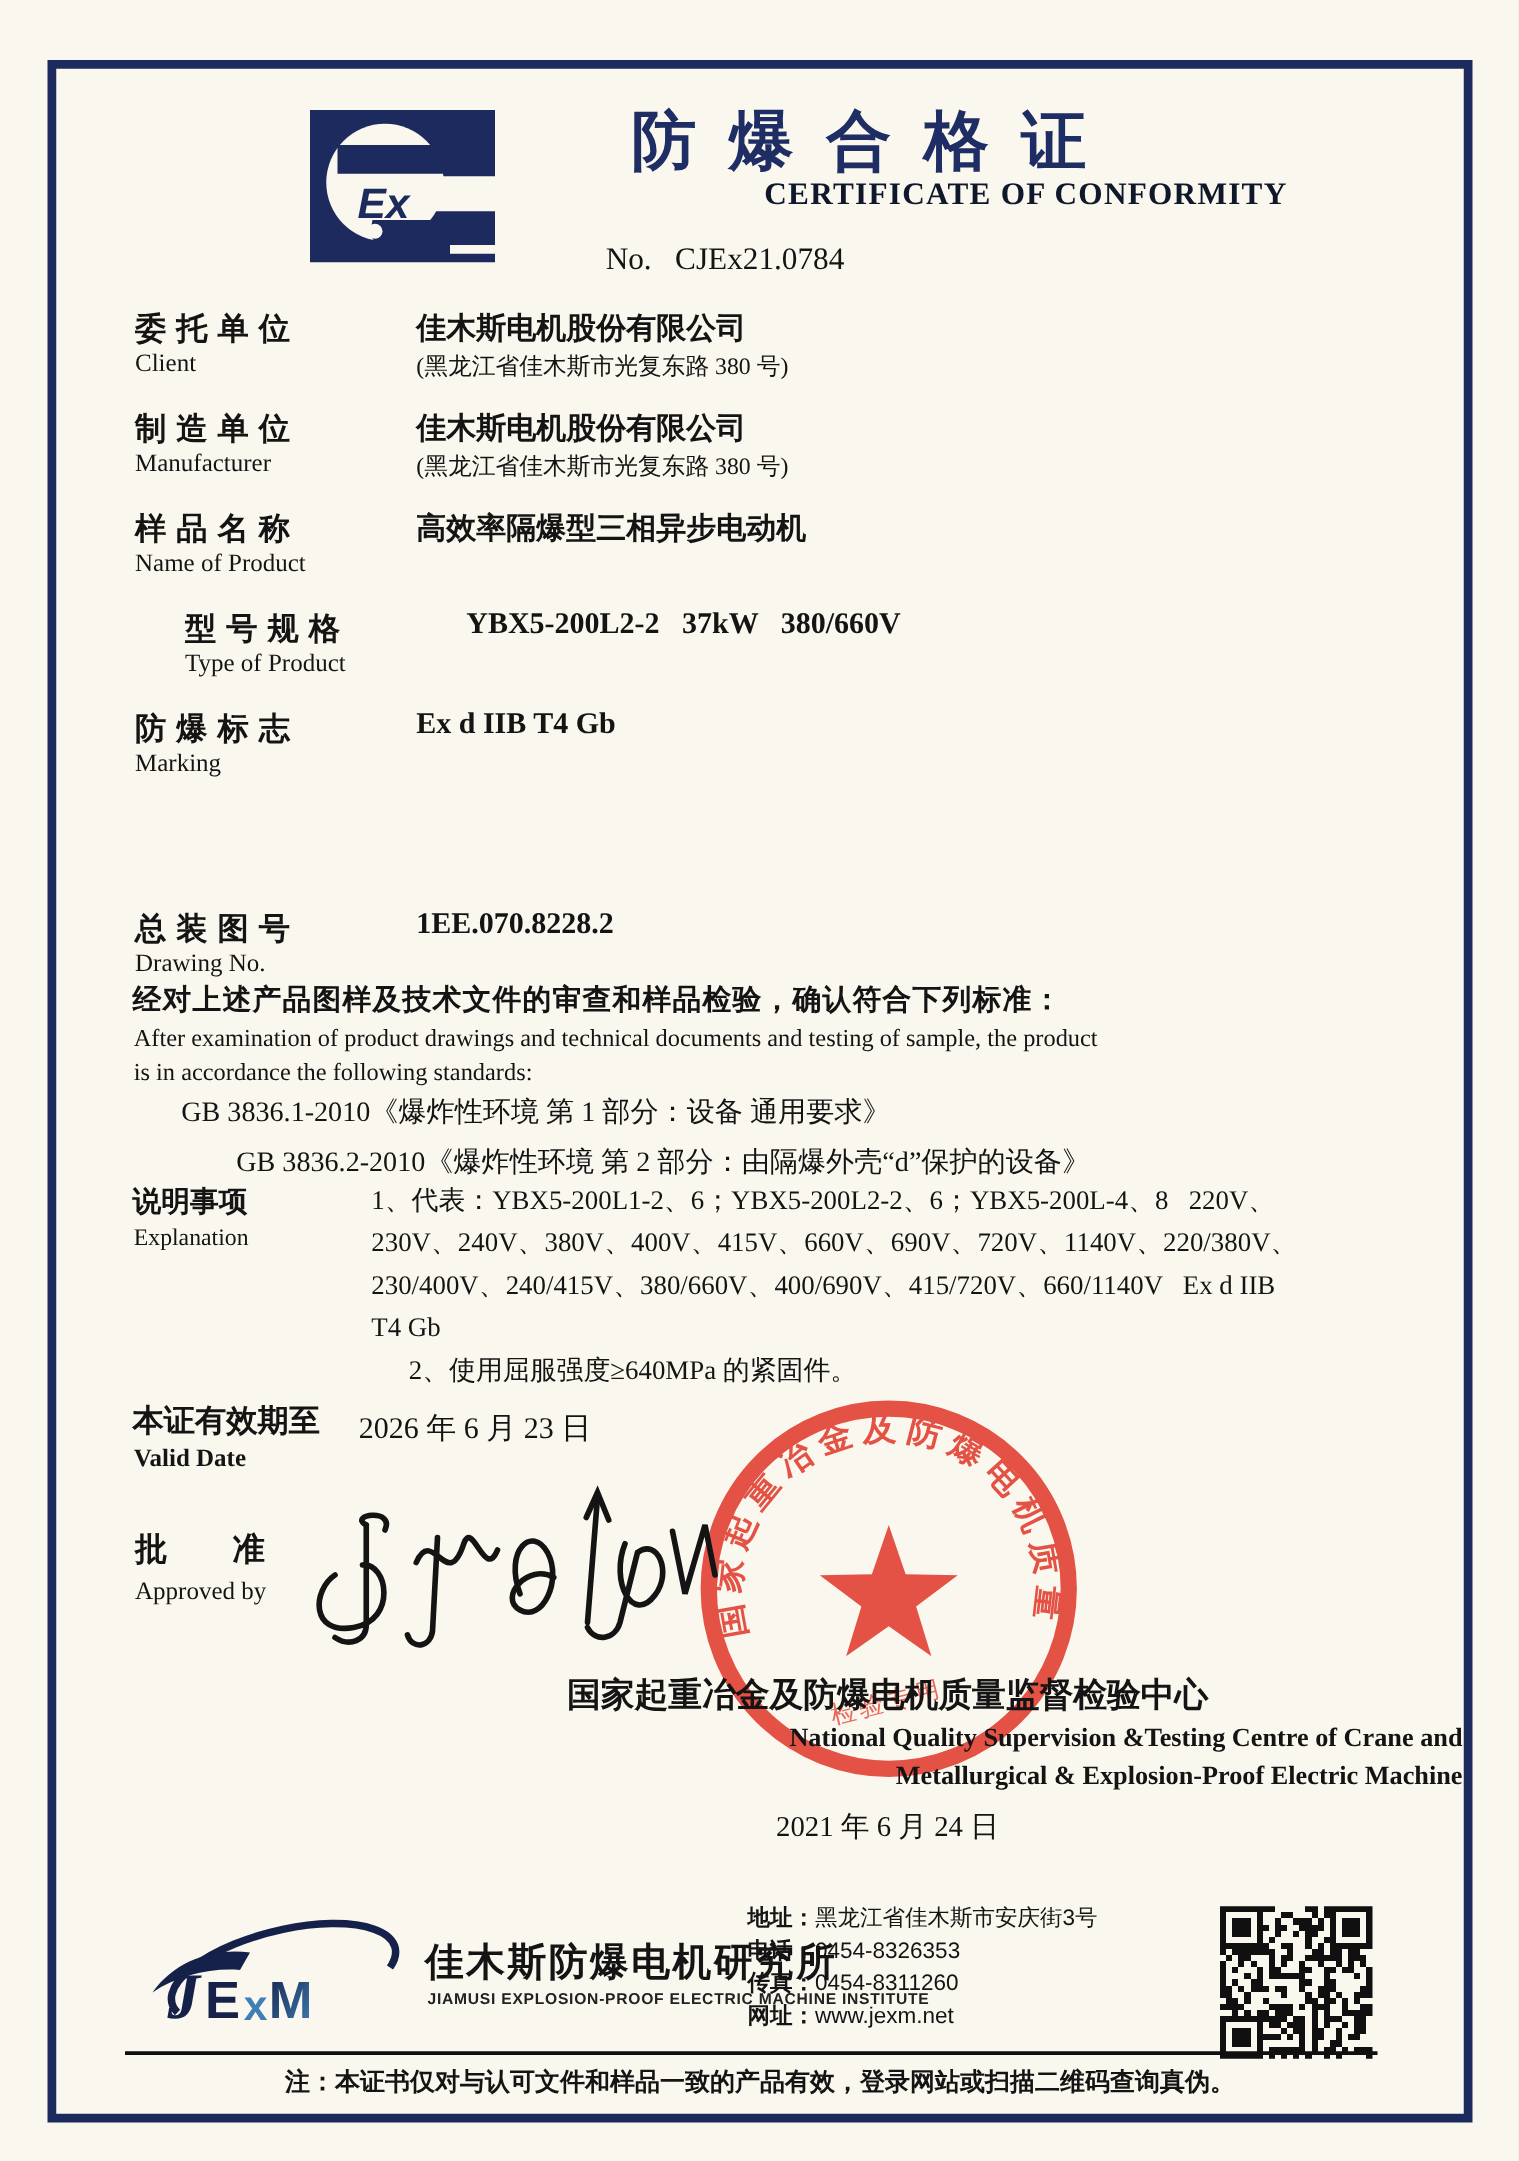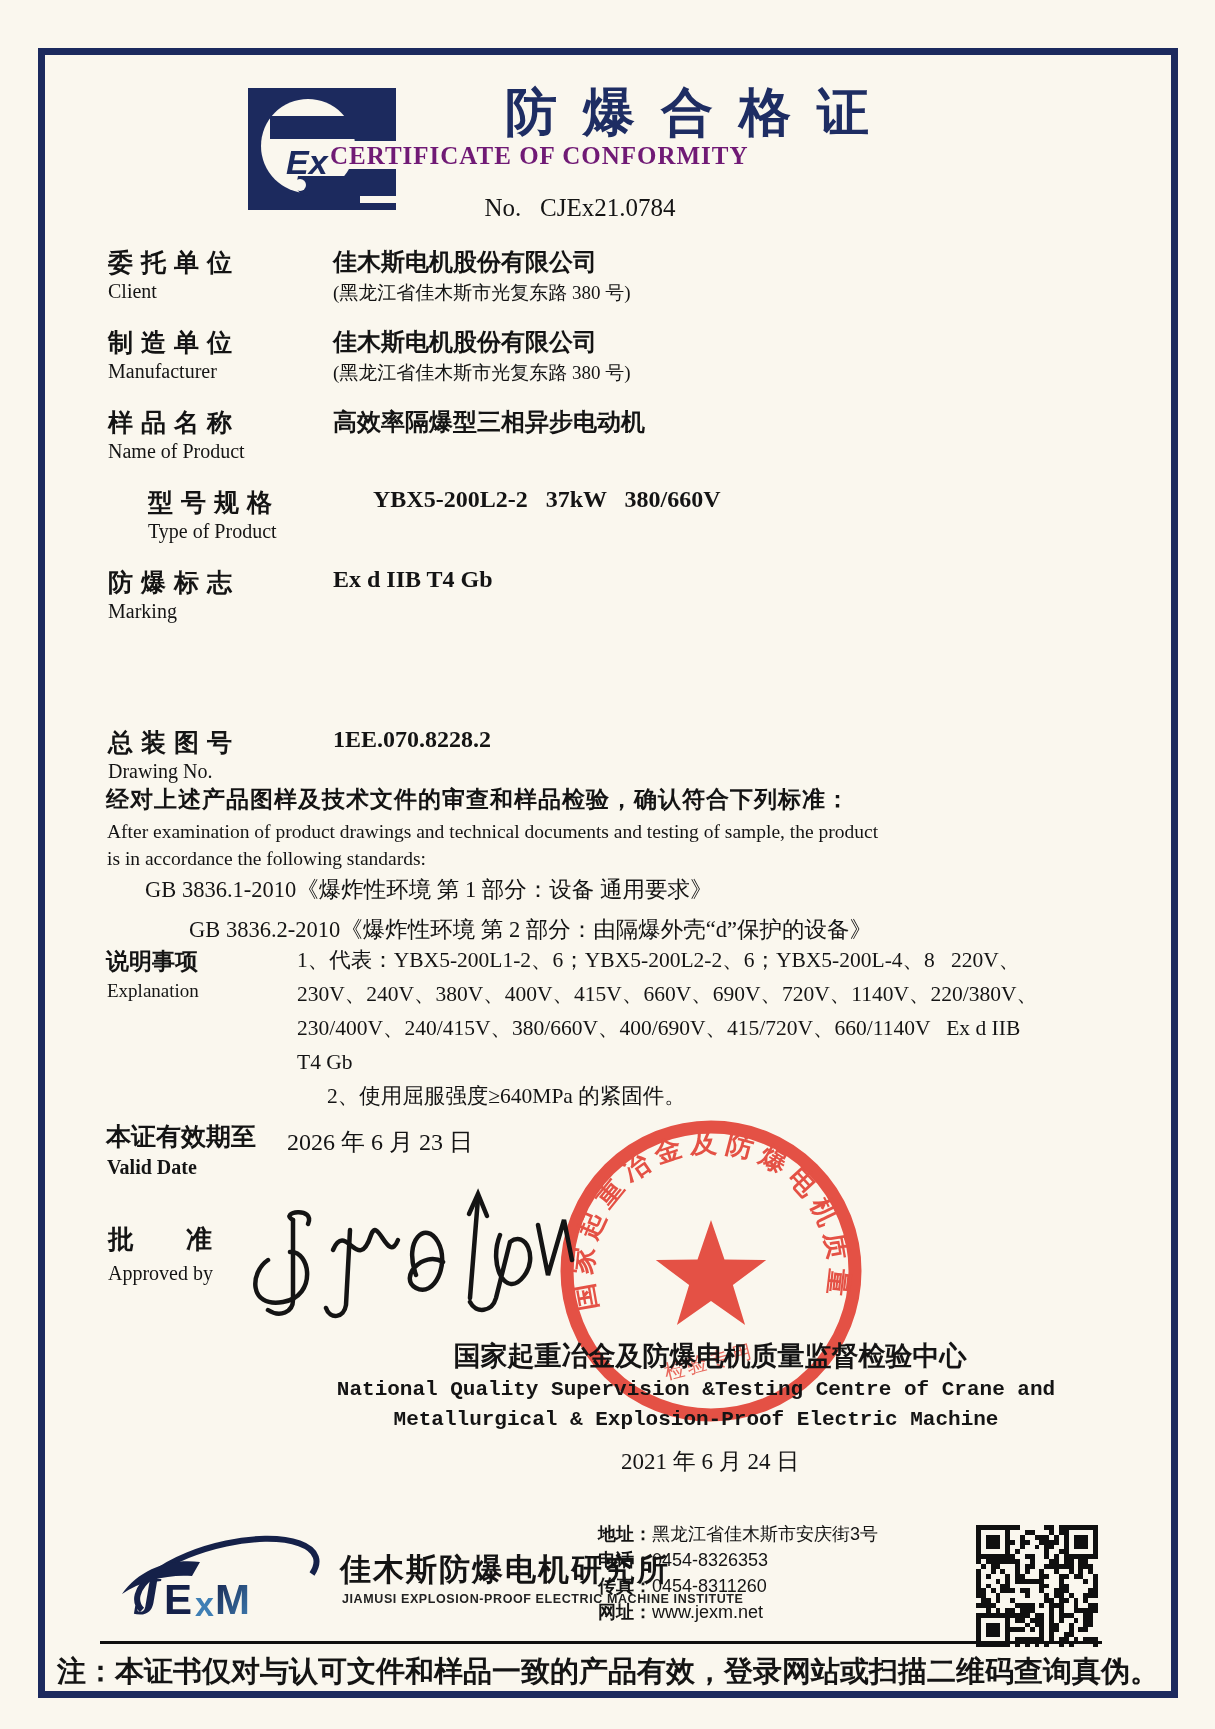--- a/index.html
+++ b/index.html
@@ -4,22 +4,22 @@
 <style>
   html,body{margin:0;padding:0;background:#e8e6dd;}
   #page{position:relative;width:1215px;height:1729px;background:#faf7ee;overflow:hidden;
         font-family:"Liberation Serif",serif;color:#141414;}
   .abs{position:absolute;}
   #frame{left:38px;top:48px;width:1126px;height:1636px;border:7px solid #1c2a5e;}
   .pre{white-space:pre-wrap;}
 
   .title-cn{left:380px;top:78px;width:640px;text-align:center;font-size:52px;font-weight:bold;
             letter-spacing:26px;color:#1e2d63;font-family:"Liberation Serif",serif;}
-  .title-en{left:330px;top:142px;width:700px;text-align:left;font-size:25px;font-weight:bold;
-            letter-spacing:1px;color:#701a75;}
+  .title-en{left:330px;top:142px;width:700px;text-align:right;font-size:25px;font-weight:bold;
+            letter-spacing:1px;color:#0f172a;}
   .cert-no{left:150px;top:194px;width:860px;text-align:center;font-size:25px;}
 
   .frow{left:0;width:1215px;height:80px;}
   .flabel-cn{position:absolute;left:108px;top:0;font-size:25px;font-weight:bold;letter-spacing:8px;
              font-family:"Liberation Sans","DejaVu Sans",sans-serif;}
   .flabel-en{position:absolute;left:108px;top:34px;font-size:20px;}
   .fval{position:absolute;left:333px;top:0;font-size:24px;font-weight:600;white-space:pre-wrap;}
   .fval2{position:absolute;left:333px;top:34px;font-size:19px;}
 
   .stmt-cn{left:106px;top:784px;width:980px;font-size:23px;font-weight:bold;letter-spacing:1px;
@@ -38,32 +38,32 @@
             font-family:"Liberation Sans","DejaVu Sans",sans-serif;}
   .valid-en{left:107px;top:1156px;font-size:20px;font-weight:bold;}
   .valid-val{left:287px;top:1126px;font-size:24px;}
 
   .appr-cn{left:108px;top:1222px;font-size:26px;font-weight:bold;
            font-family:"Liberation Sans","DejaVu Sans",sans-serif;}
   .appr-en{left:108px;top:1262px;font-size:20px;}
 
   .issuer-name{left:300px;top:1338px;width:820px;text-align:center;font-size:27px;font-weight:bold;
                font-family:"Liberation Sans","DejaVu Sans",sans-serif;z-index:3;}
-  .issuer-en{left:236px;width:920px;text-align:center;font-size:21px;font-weight:600;z-index:3;font-family:Liberation Mono, monospace;}
+  .issuer-en{left:250px;width:920px;text-align:right;font-size:21px;font-weight:600;z-index:3;}
   .issuer-date{left:300px;top:1446px;width:820px;text-align:center;font-size:23px;z-index:3;}
 
   .inst-cn{left:340px;top:1549px;font-size:31px;font-weight:bold;letter-spacing:2px;
            font-family:"Liberation Sans","DejaVu Sans",sans-serif;}
   .inst-en{left:342px;top:1592px;font-size:12.5px;font-weight:bold;letter-spacing:.6px;
            font-family:"Liberation Sans","DejaVu Sans",sans-serif;color:#222;}
   .contacts{left:598px;top:1521px;font-size:18px;font-family:"Liberation Sans","DejaVu Sans",sans-serif;}
   .contacts .crow{height:26px;line-height:26px;}
   .contacts .clabel{font-weight:bold;}
   .divline{left:100px;top:1641px;width:1002px;height:3px;background:#101010;}
-  .note{left:38px;top:1652px;width:1140px;text-align:center;font-size:29px;font-weight:bold;
+  .note{left:38px;top:1652px;width:1140px;text-align:center;font-size:20px;font-weight:bold;
         font-family:"Liberation Sans","DejaVu Sans",sans-serif;}
 
   .sig{left:238px;top:1180px;z-index:4;}
   .stamp{left:556px;top:1116px;z-index:2;opacity:.88;}
   .qr{left:976px;top:1525px;z-index:5;}
 </style>
 </head>
 <body>
 
 <div id="page">

